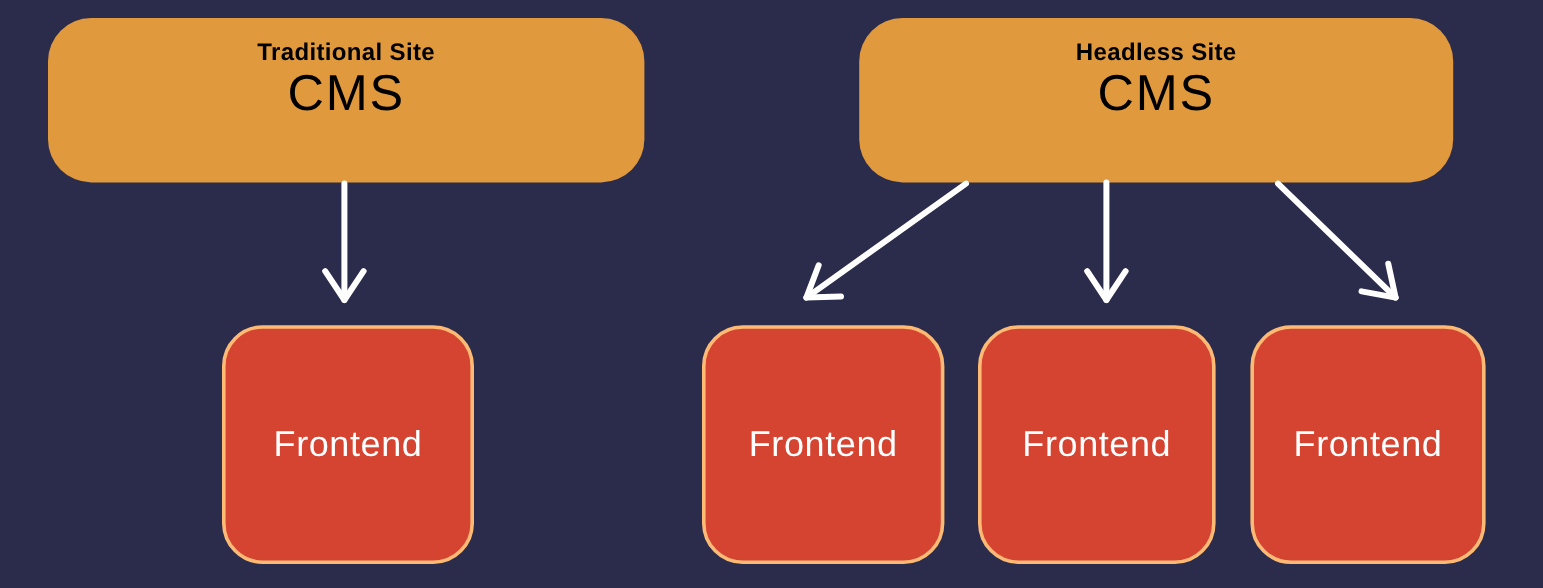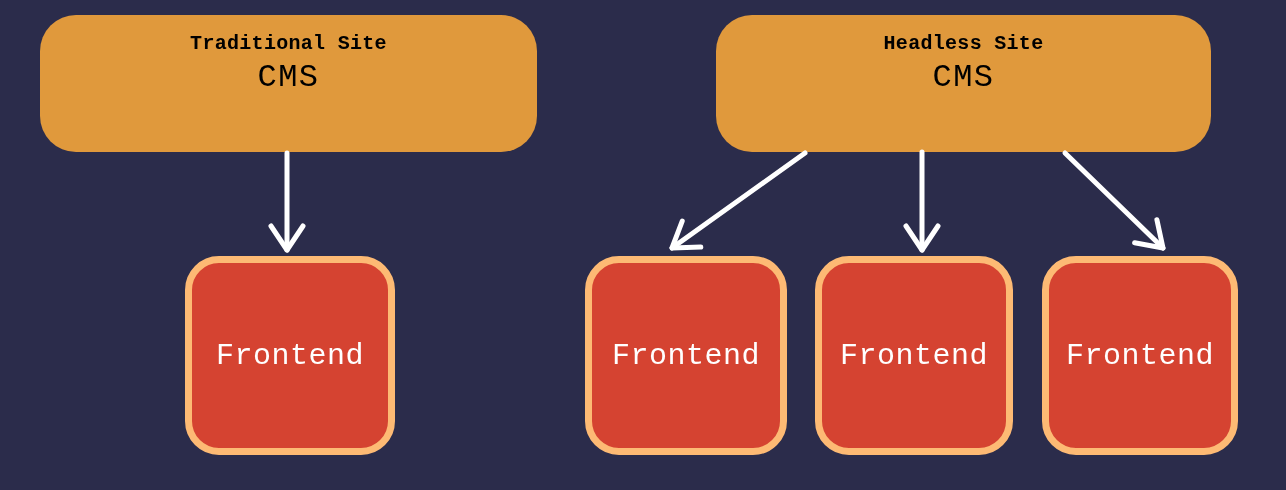--- a/index.html
+++ b/index.html
@@ -6,21 +6,21 @@
     margin: 0;
     padding: 0;
     background: #2b2c4b;
   }
   .canvas {
     position: relative;
     width: 1286px;
     height: 490px;
     background: #2b2c4b;
     overflow: hidden;
-    font-family: Liberation Mono, monospace;
+    font-family: Liberation Sans, sans-serif;
   }
   .cms-box {
     position: absolute;
     top: 15px;
     height: 137px;
     background: #e0993c;
     border-radius: 36px;
     box-sizing: border-box;
     display: flex;
     flex-direction: column;
@@ -30,31 +30,31 @@
   }
   .cms-box.traditional { left: 40px;  width: 497px; }
   .cms-box.headless    { left: 716px; width: 495px; }
   .site-label {
     font-size: 20px;
     font-weight: 700;
     line-height: 26px;
     letter-spacing: 0.3px;
   }
   .cms-title {
-    font-size: 32px;
+    font-size: 42px;
     font-weight: 400;
     line-height: 42px;
     letter-spacing: 1.5px;
   }
   .frontend-box {
     position: absolute;
-    top: 256px;
+    top: 271px;
     height: 199px;
     background: #d54331;
-    border: 7px solid #fdba74;
+    border: 3px solid #fdba74;
     border-radius: 34px;
     box-sizing: border-box;
     display: flex;
     align-items: center;
     justify-content: center;
     color: #ffffff;
     font-size: 30px;
     font-weight: 400;
     letter-spacing: 0.5px;
     text-align: right;

